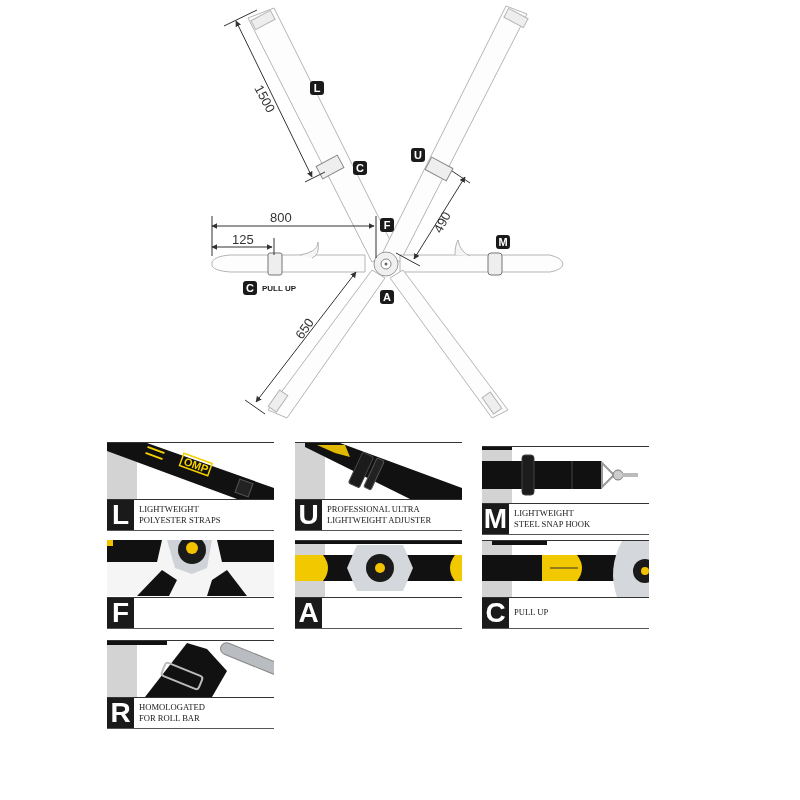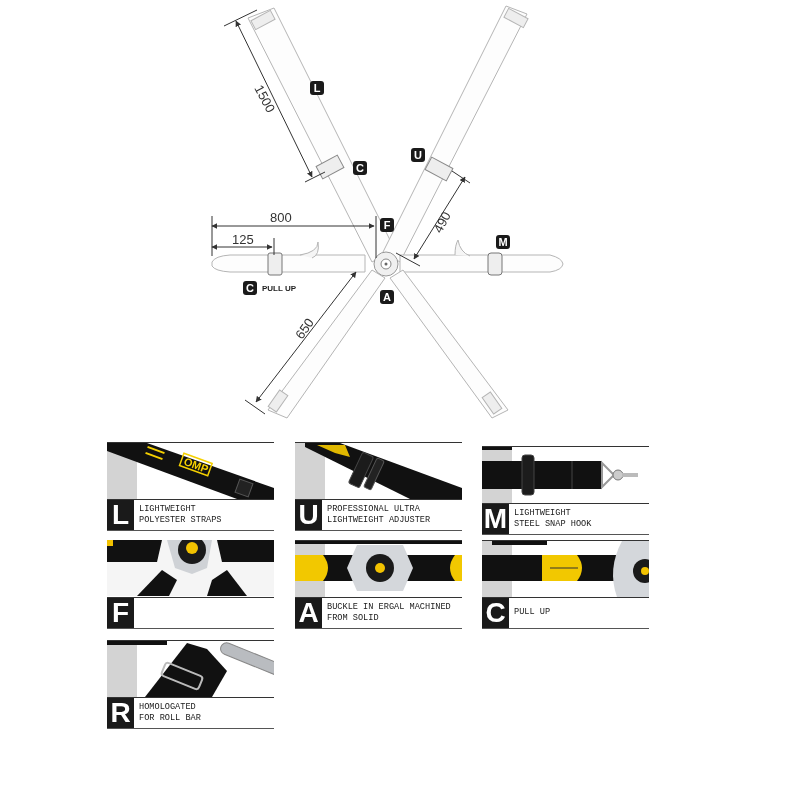--- a/index.html
+++ b/index.html
@@ -7,21 +7,21 @@
   #diagram { position:absolute; left:0; top:0; width:800px; height:440px; }
   .badge-text { font-family:"Liberation Sans", sans-serif; font-weight:bold; font-size:11px; fill:#fff; }
   .dim-text { font-family:"Liberation Sans", sans-serif; font-size:13px; fill:#333; }
   .pullup { font-family:"Liberation Sans", sans-serif; font-weight:bold; font-size:8px; fill:#222; }
 
   .card { position:absolute; width:167px; height:88px; }
   .card .photo { position:absolute; left:0; top:0; width:167px; height:56px; background:#fff; overflow:hidden; border-top:1px solid #333; }
   .card .photo .gray { position:absolute; left:0; top:0; width:30px; height:56px; background:#d3d3d3; }
   .card .caption { position:absolute; left:0; top:57px; width:167px; height:30px; border-top:1px solid #333; border-bottom:1px solid #555; background:#fff; }
   .card .letter { position:absolute; left:0; top:0; width:27px; height:30px; background:#1a1a1a; color:#fff; font-weight:bold; font-size:28px; line-height:30px; text-align:center; font-family:"Liberation Sans", sans-serif; }
-  .card .text { position:absolute; left:32px; top:4px; font-size:8.6px; line-height:10.5px; color:#1a1a1a; text-transform:uppercase; font-family:Liberation Mono, monospace; }
+  .card .text { position:absolute; left:32px; top:4px; font-size:8.6px; line-height:10.5px; color:#1a1a1a; text-transform:uppercase; font-family:Liberation Serif, serif; }
   .card .text span { display:block; white-space:nowrap; }
   .photo svg { position:absolute; left:0; top:0; }
 </style>
 </head>
 <body>
 
 <svg id="diagram" viewBox="0 0 800 440" width="800" height="440">
   <defs>
     <marker id="arr" viewBox="0 0 10 10" refX="9" refY="5" markerWidth="6" markerHeight="6" orient="auto-start-reverse">
       <path d="M0,0 L10,5 L0,10 z" fill="#333"></path>
@@ -217,24 +217,20 @@
       <rect x="0" y="14" width="167" height="26" fill="#111"></rect>
       <path d="M0,14 L28,14 Q38,27 28,40 L0,40 z" fill="#f2c800"></path>
       <path d="M167,14 L160,14 Q150,27 160,40 L167,40 z" fill="#f2c800"></path>
       <polygon points="62,4 108,4 118,27 108,50 62,50 52,27" fill="#d4d7db"></polygon>
       <circle cx="85" cy="27" r="14" fill="#1a1a1a"></circle>
       <circle cx="85" cy="27" r="5" fill="#f2c200"></circle>
     </svg>
   </div>
   <div class="caption">
     <div class="letter">A</div>
-    <div class="text">
-      <span>Buckle in ergal machined</span>
-      <span>from solid</span>
-    </div>
   </div>
 </div>
 
 <div class="card" style="left:482px; top:540px;">
   <div class="photo">
     <div class="gray"></div>
     <svg width="167" height="56" viewBox="0 0 167 56">
       <rect x="10" y="0" width="55" height="4" fill="#111"></rect>
       <rect x="0" y="14" width="140" height="26" fill="#111"></rect>
       <path d="M60,14 L95,14 Q105,27 95,40 L60,40 z" fill="#f2c800"></path>

